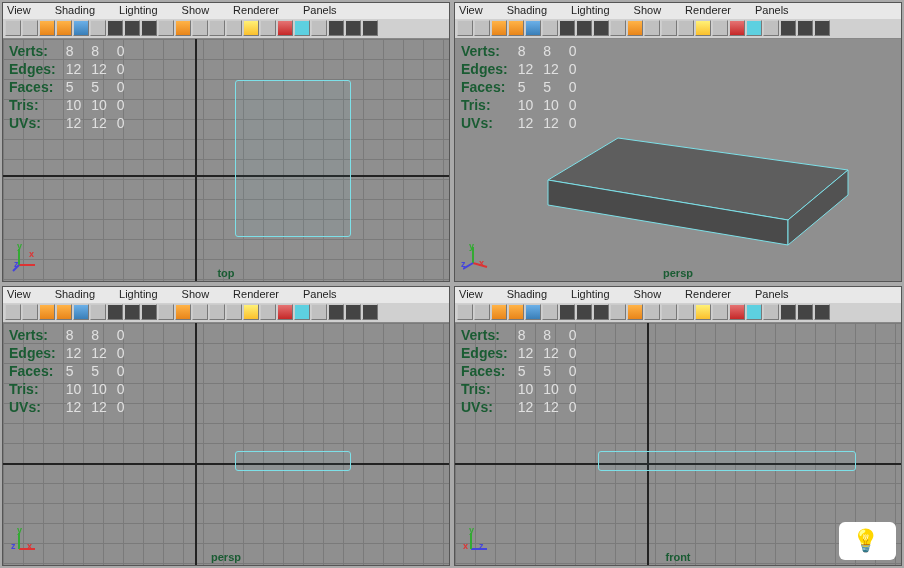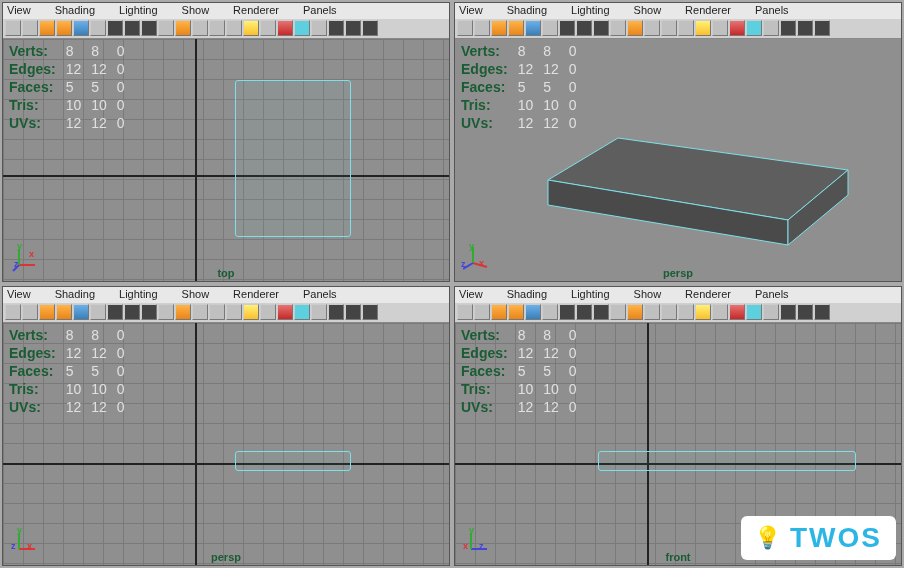--- a/index.html
+++ b/index.html
@@ -501,14 +501,13 @@
           </svg>
       </div>
       <div class="view-label">front</div>
     </div>
   </div>
 
 </div>
 
 <div class="watermark">
   <span class="bulb">💡</span>
-  <span>TWOS</span>
 </div>
 
 </body></html>

